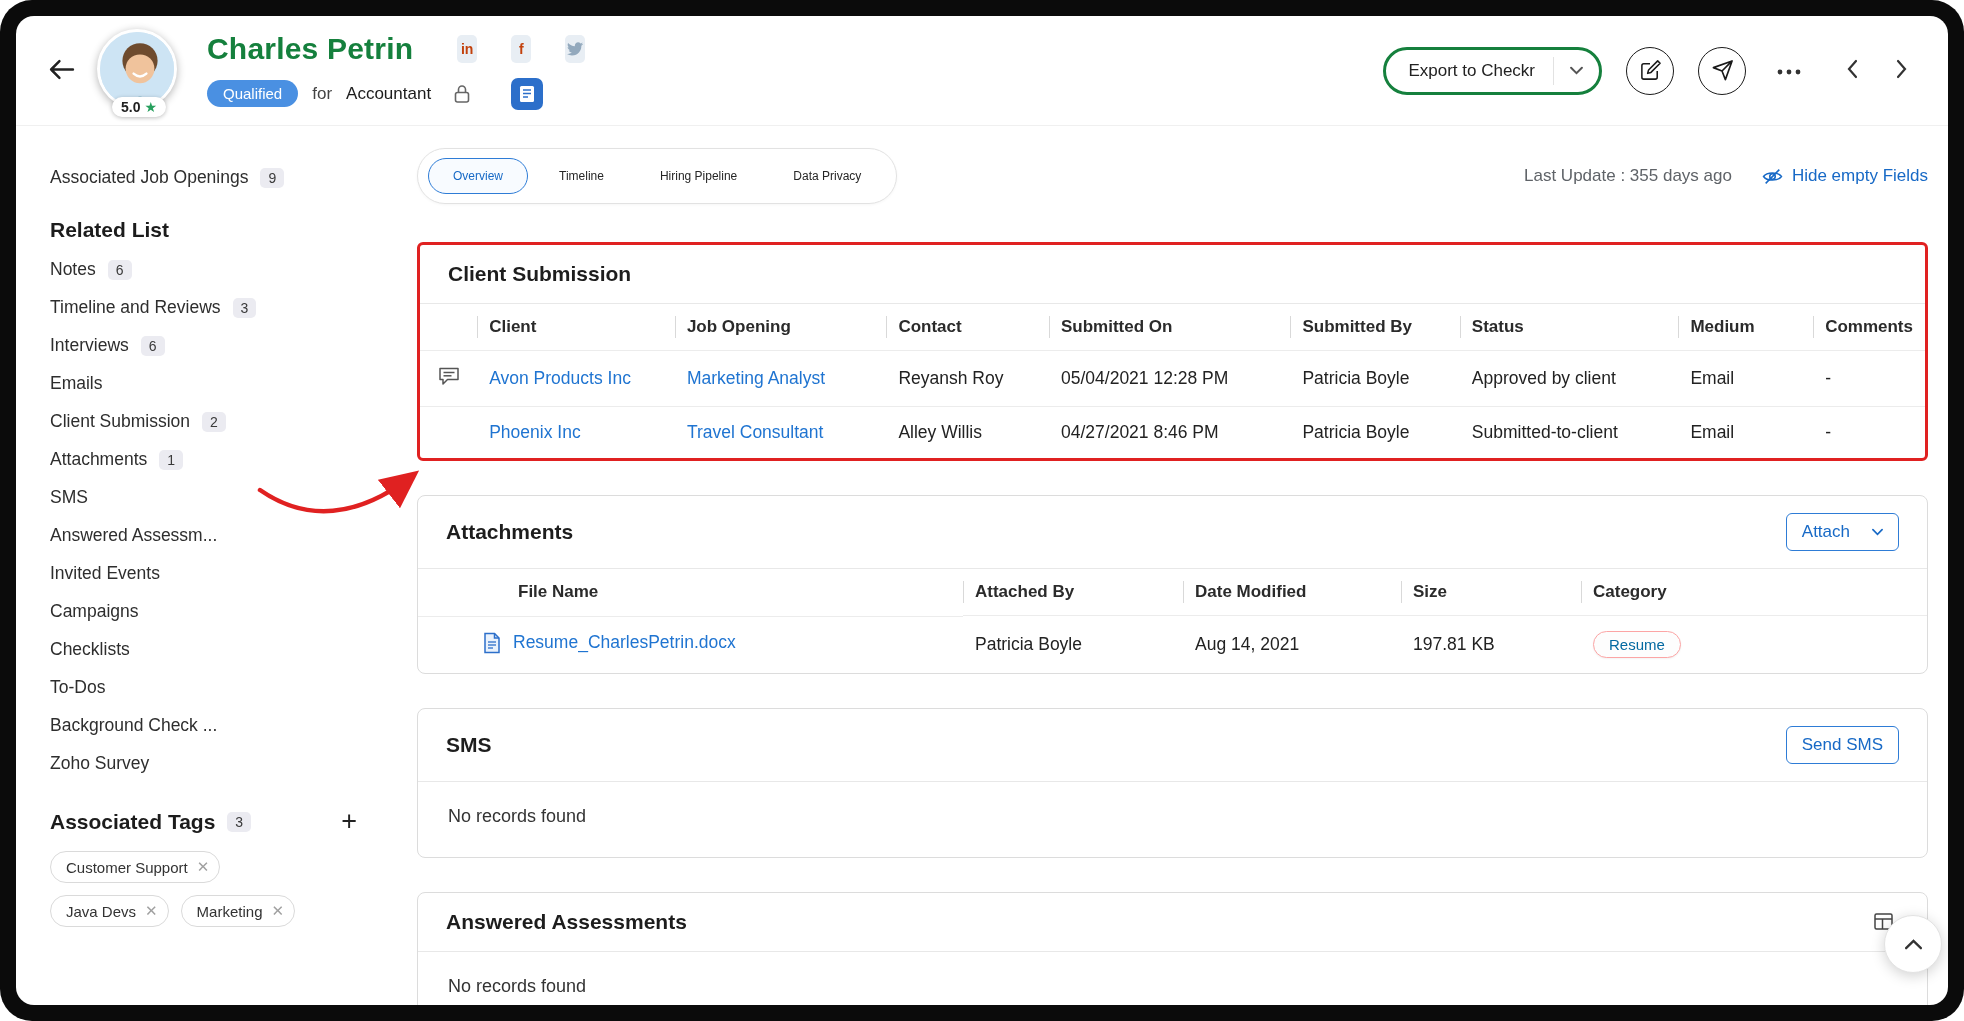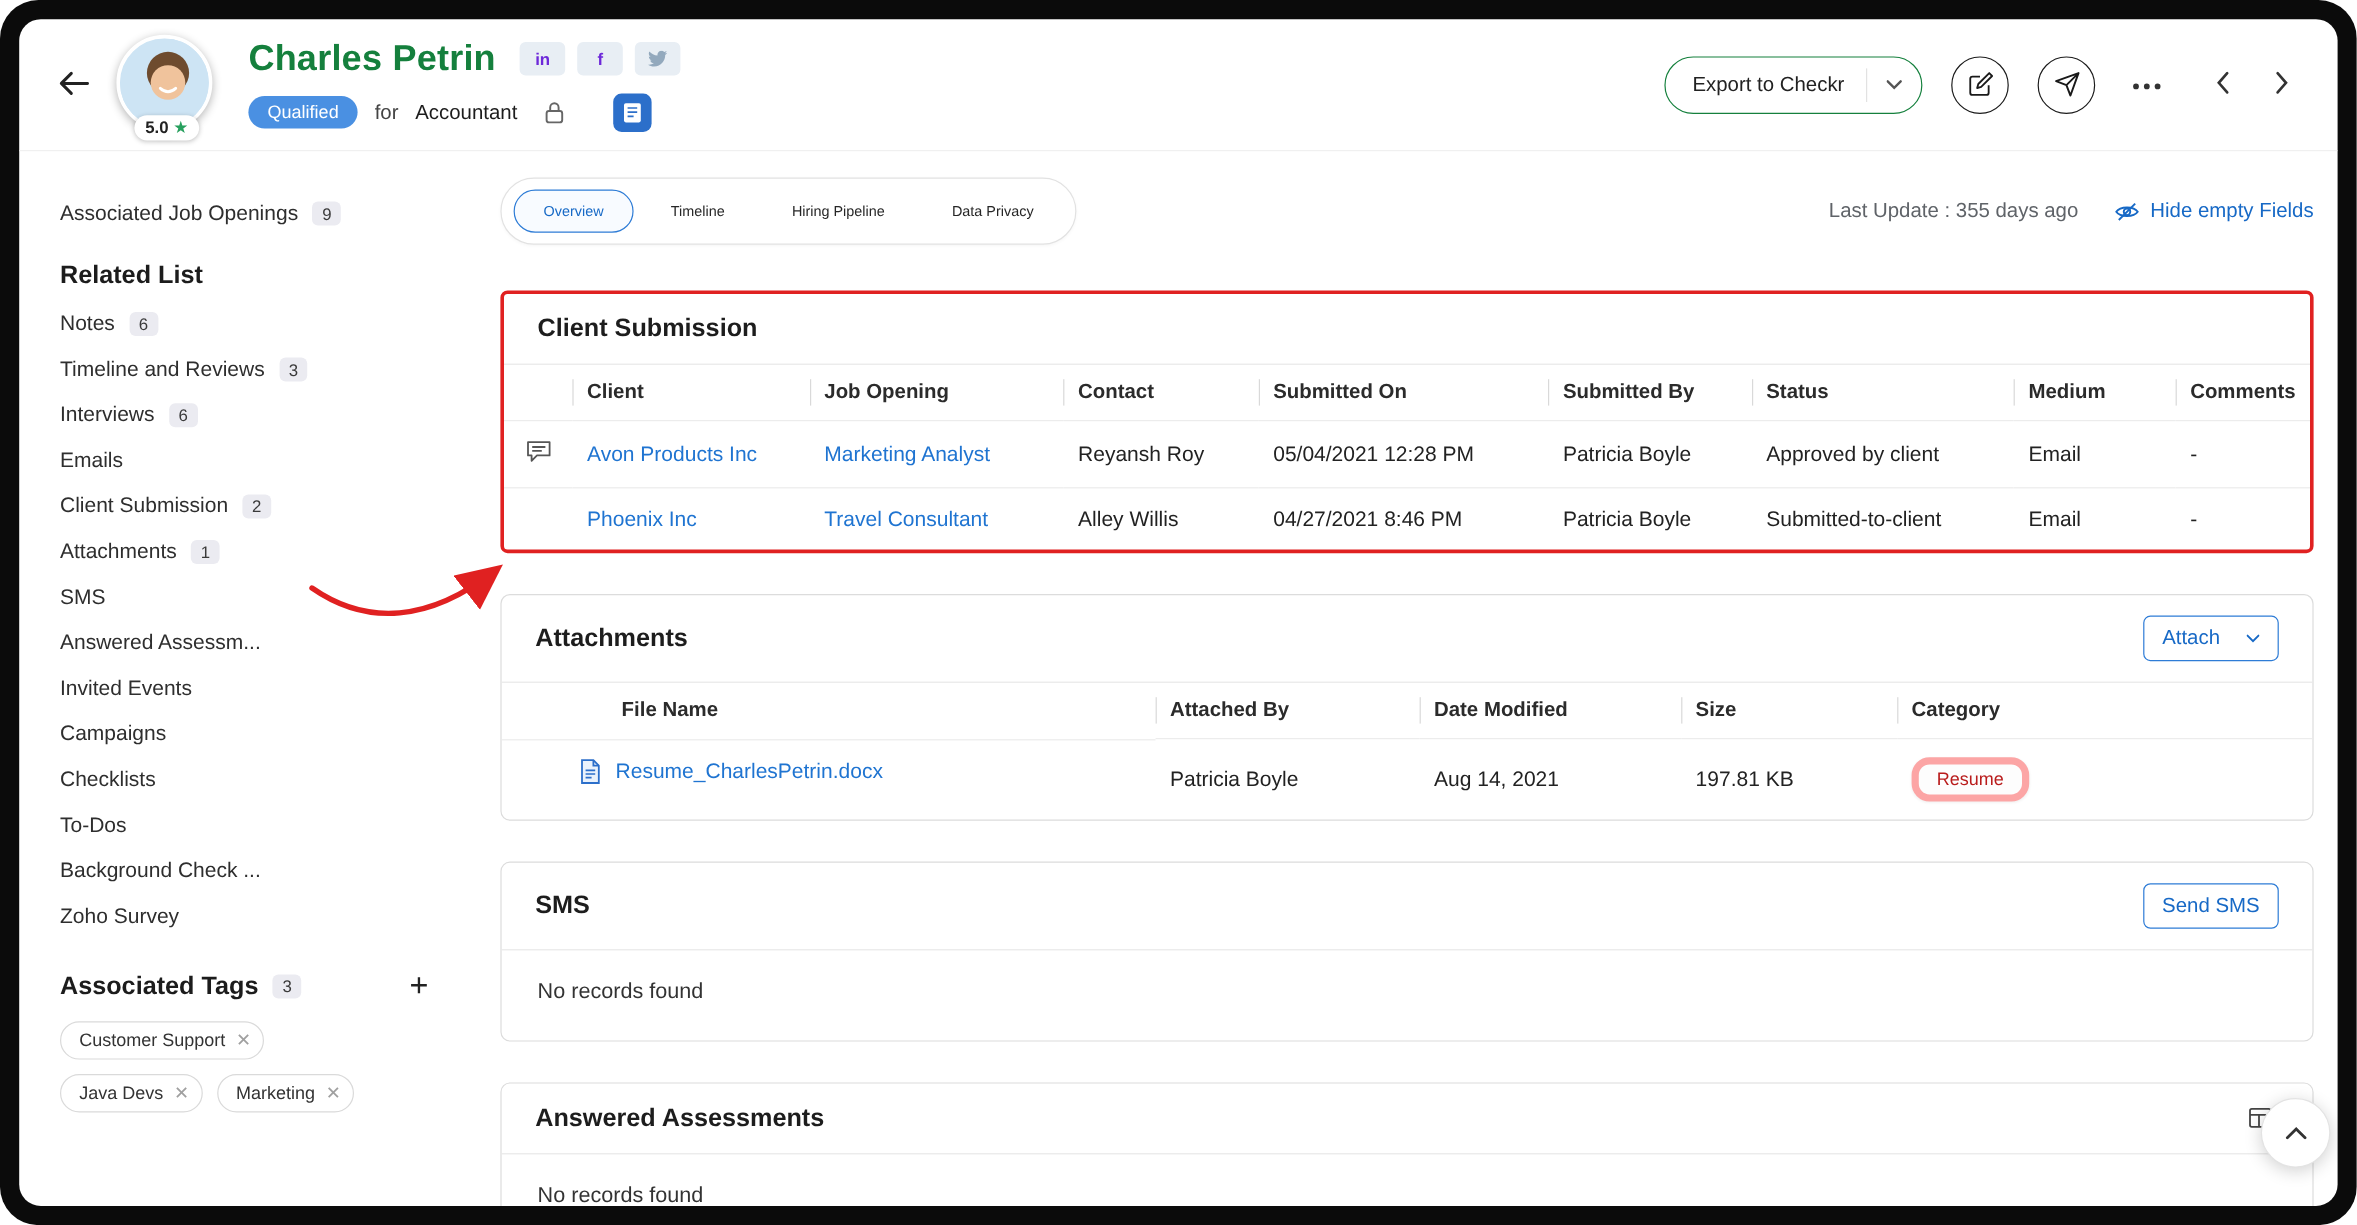--- a/index.html
+++ b/index.html
@@ -10,29 +10,29 @@
 
   
   .app-header { height:110px; flex-shrink:0; display:flex; align-items:center; padding:0 36px 0 26px; border-bottom:1px solid #f0f0f0; }
   .back-btn { background:none; border:none; cursor:pointer; padding:6px; margin-right:16px; }
   .avatar-wrap { position:relative; width:84px; height:84px; margin-right:26px; flex-shrink:0; }
   .avatar-img { width:80px; height:80px; border-radius:50%; border:3px solid #fff; box-shadow:0 2px 8px rgba(0,0,0,.3); overflow:hidden; background:#cde4f4; }
   .rating-badge { position:absolute; left:50%; transform:translateX(-50%); bottom:-4px; background:#fff; border-radius:12px; box-shadow:0 1px 4px rgba(0,0,0,.25); padding:2px 9px; font-size:14px; font-weight:700; color:#222; display:flex; gap:4px; align-items:center; white-space:nowrap; }
   .rating-badge .star { color:#27a05e; font-size:14px; }
   .name-row { display:flex; align-items:center; gap:10px; }
   .cand-name { font-size:30px; font-weight:600; color:#15803d; margin-right:10px; letter-spacing:.2px;text-align:center; }
-  .social { width:38px; height:28px; border-radius:5px; background:#e8eef4; display:flex; align-items:center; justify-content:center; color:#6d28d9; font-weight:700; font-size:14px; cursor:pointer; }
+  .social { width:20px; height:28px; border-radius:5px; background:#e8eef4; display:flex; align-items:center; justify-content:center; color:#c2410c; font-weight:700; font-size:14px; cursor:pointer;margin-left:24px; }
   .sub-row { display:flex; align-items:center; gap:14px; margin-top:12px; }
   .qualified-badge { background:#4a90e2; color:#fff; font-size:15px; border-radius:15px; padding:5px 16px; cursor:pointer; }
   .for-text { font-size:17px; color:#444; }
   .role-text { font-size:17px; color:#1c1c1c; font-weight:500; }
   .lock-btn { margin-left:8px; cursor:pointer; display:flex; }
   .resume-chip { margin-left:26px; width:32px; height:32px; background:#2c6fca; border-radius:7px; display:flex; align-items:center; justify-content:center; cursor:pointer; }
   .header-right { margin-left:auto; display:flex; align-items:center; gap:24px; }
-  .export-btn { height:48px; border:1px solid #15803d; border-radius:24px; display:flex; align-items:center; padding-left:22px; background:#fff; cursor:pointer; }
+  .export-btn { height:48px; border:3px solid #15803d; border-radius:24px; display:flex; align-items:center; padding-left:22px; background:#fff; cursor:pointer; }
   .export-btn .lbl { font-size:17px; color:#222; }
   .export-btn .div { width:1px; height:28px; background:#e2e2e2; margin:0 0 0 18px; }
   .export-btn .chev { padding:0 16px; display:flex; }
   .round-btn { width:48px; height:48px; border-radius:50%; border:1.6px solid #1c1c1c; background:#fff; display:flex; align-items:center; justify-content:center; cursor:pointer; }
   .more-btn { background:none; border:none; cursor:pointer; padding:8px 4px; margin-left:2px; }
   .nav-chevs { display:flex; gap:30px; margin-left:12px; }
   .nav-btn { background:none; border:none; cursor:pointer; padding:4px; }
 
   
   .app-body { flex:1; display:flex; min-height:0; position:relative; }
@@ -69,21 +69,21 @@
   .card-empty { padding:24px 30px 30px; font-size:18px; color:#333; }
 
   table.data-table { width:100%; border-collapse:collapse; }
   .data-table th { text-align:left; font-size:17px; font-weight:600; color:#2b2b2b; padding:13px 12px; position:relative; white-space:nowrap; }
   .data-table th + th::before { content:''; position:absolute; left:0; top:50%; transform:translateY(-50%); width:1px; height:22px; background:#d9d9d9; }
   .data-table td { font-size:17.5px; color:#222; padding:15px 12px; border-top:1px solid #ececec; white-space:nowrap; }
   .icon-col { width:58px; text-align:center; }
   .tlink { color:#1f74d1; text-decoration:none; cursor:pointer; }
   .file-h { padding-left:100px !important; }
   .file-cell { display:flex; align-items:center; gap:11px; padding-left:64px !important; }
-  .cat-pill { display:inline-block; border:6px solid #fca5a5; border-radius:15px; padding:4px 15px; font-size:15px; color:#b91c1c; background:#fdfdfd; box-shadow:0 1px 2px rgba(0,0,0,.05); }
+  .cat-pill { display:inline-block; border:1px solid #fca5a5; border-radius:15px; padding:4px 15px; font-size:15px; color:#0369a1; background:#fdfdfd; box-shadow:0 1px 2px rgba(0,0,0,.05); }
 
   .blue-btn { background:#fff; border:1px solid #2e7cd6; color:#1769c6; border-radius:6px; font-size:17px; padding:8px 15px; cursor:pointer; display:inline-flex; align-items:center; gap:22px; font-family:inherit; }
 
   .arrow-overlay { position:absolute; inset:0; width:100%; height:100%; pointer-events:none; z-index:40; }
 
   .scroll-top { position:absolute; right:6px; bottom:32px; width:58px; height:58px; border-radius:50%; background:#fff; border:1px solid #e3e3e3; box-shadow:0 3px 14px rgba(0,0,0,.18); display:flex; align-items:center; justify-content:center; cursor:pointer; z-index:60; }
 
   .assess-icon { cursor:pointer; display:flex; }
 </style>
 </head>

